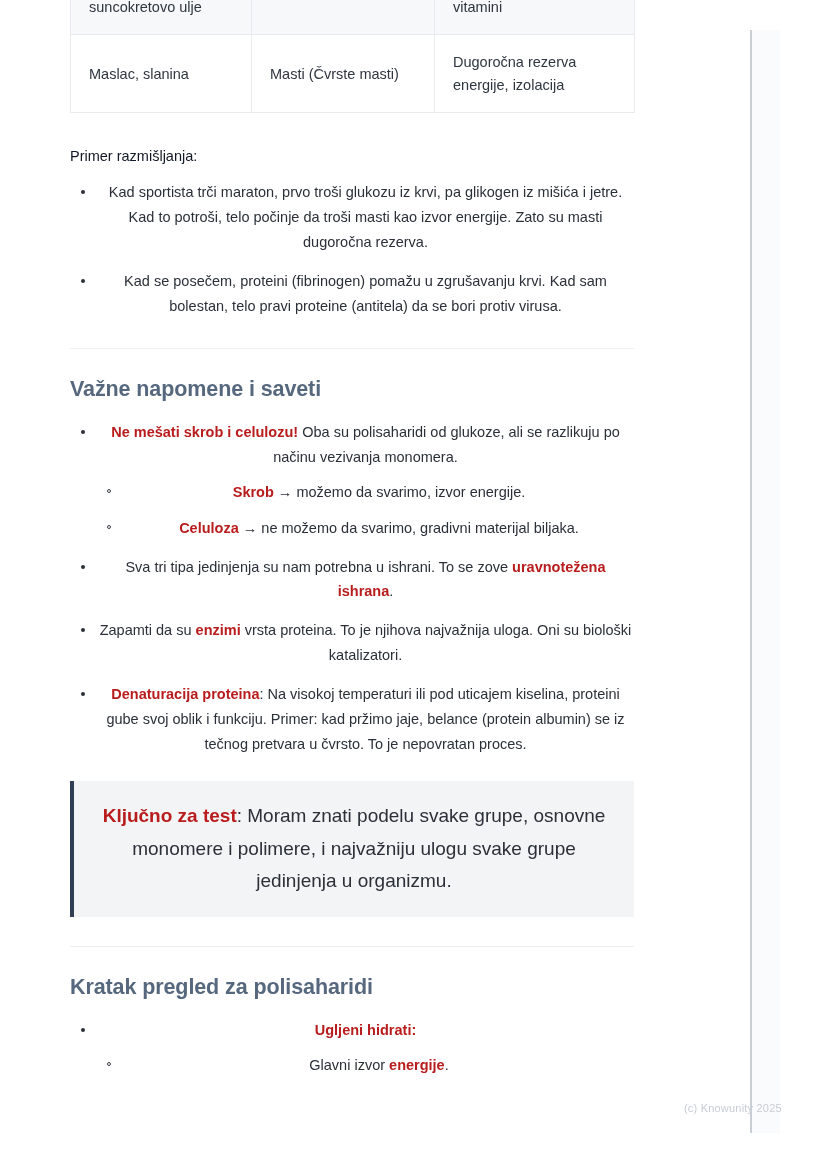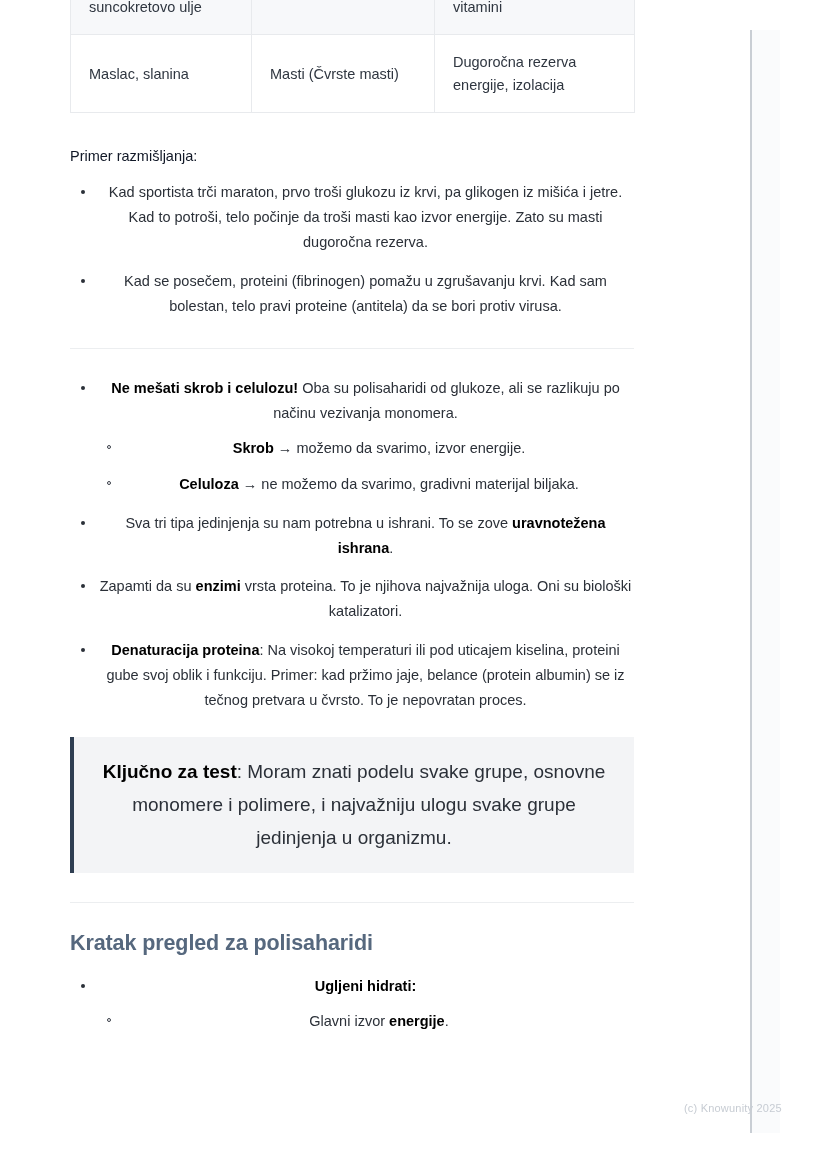--- a/index.html
+++ b/index.html
@@ -164,21 +164,21 @@
     left: 10px;
     top: 9px;
     width: 4px;
     height: 4px;
     border-radius: 50%;
     border: 1px solid #3a4049;
     background: transparent;
     box-sizing: border-box;
   }
 
-  b, strong { font-weight: bold; color: #000000; }
+  b, strong { font-weight: bold; color: #b91c1c; }
 
   
   .callout {
     background: #f3f4f6;
     border-left: 4px solid #2f3e52;
     padding: 19px 22px 19px 22px;
     margin: 24px 0 0 0;
     font-size: 19px;
     line-height: 1.72;
     color: #2b3038;
@@ -234,20 +234,21 @@
         <li>
           <span>Kad sportista trči maraton, prvo troši glukozu iz krvi, pa glikogen iz mišića i jetre. Kad to potroši, telo počinje da troši masti kao izvor energije. Zato su masti dugoročna rezerva.</span>
         </li>
         <li>
           <span>Kad se posečem, proteini (fibrinogen) pomažu u zgrušavanju krvi. Kad sam bolestan, telo pravi proteine (antitela) da se bori protiv virusa.</span>
         </li>
       </ul>
 
       <hr class="rule">
 
+      <h2 class="section-heading">Važne napomene i saveti</h2>
 
       <ul class="bullets">
 
         <li>
           <strong>Ne mešati skrob i celulozu!</strong><span> Oba su polisaharidi od glukoze, ali se razlikuju po načinu vezivanja monomera.</span>
           <ul class="sub-bullets">
             <li>
               <strong>Skrob</strong><span> → možemo da svarimo, izvor energije.</span>
             </li>
             <li>

